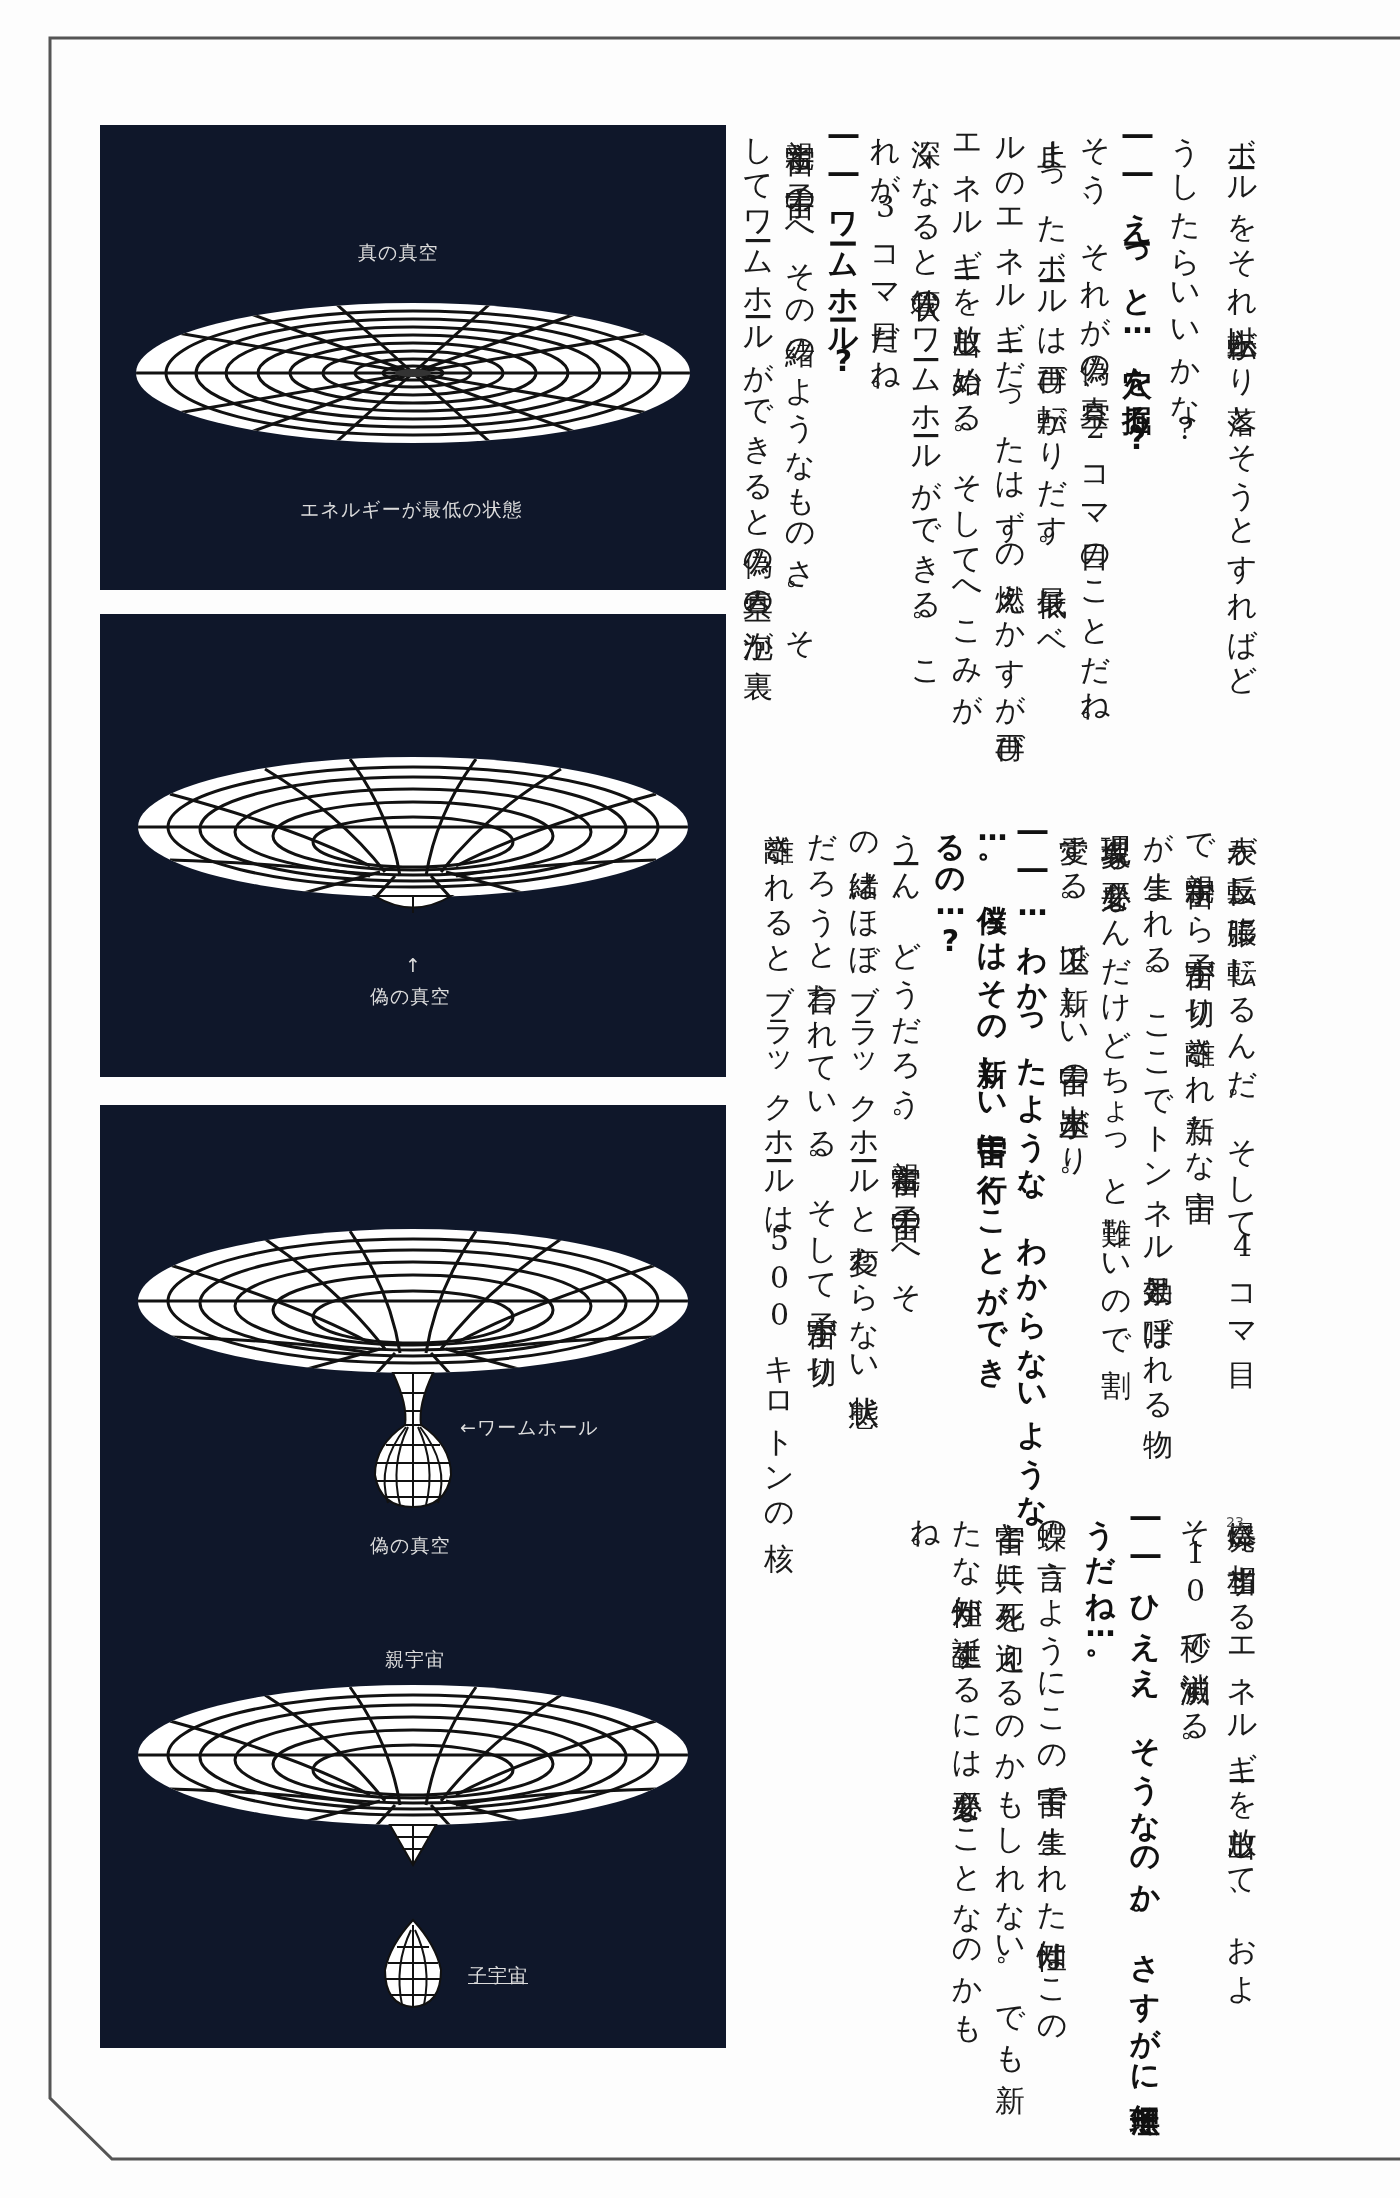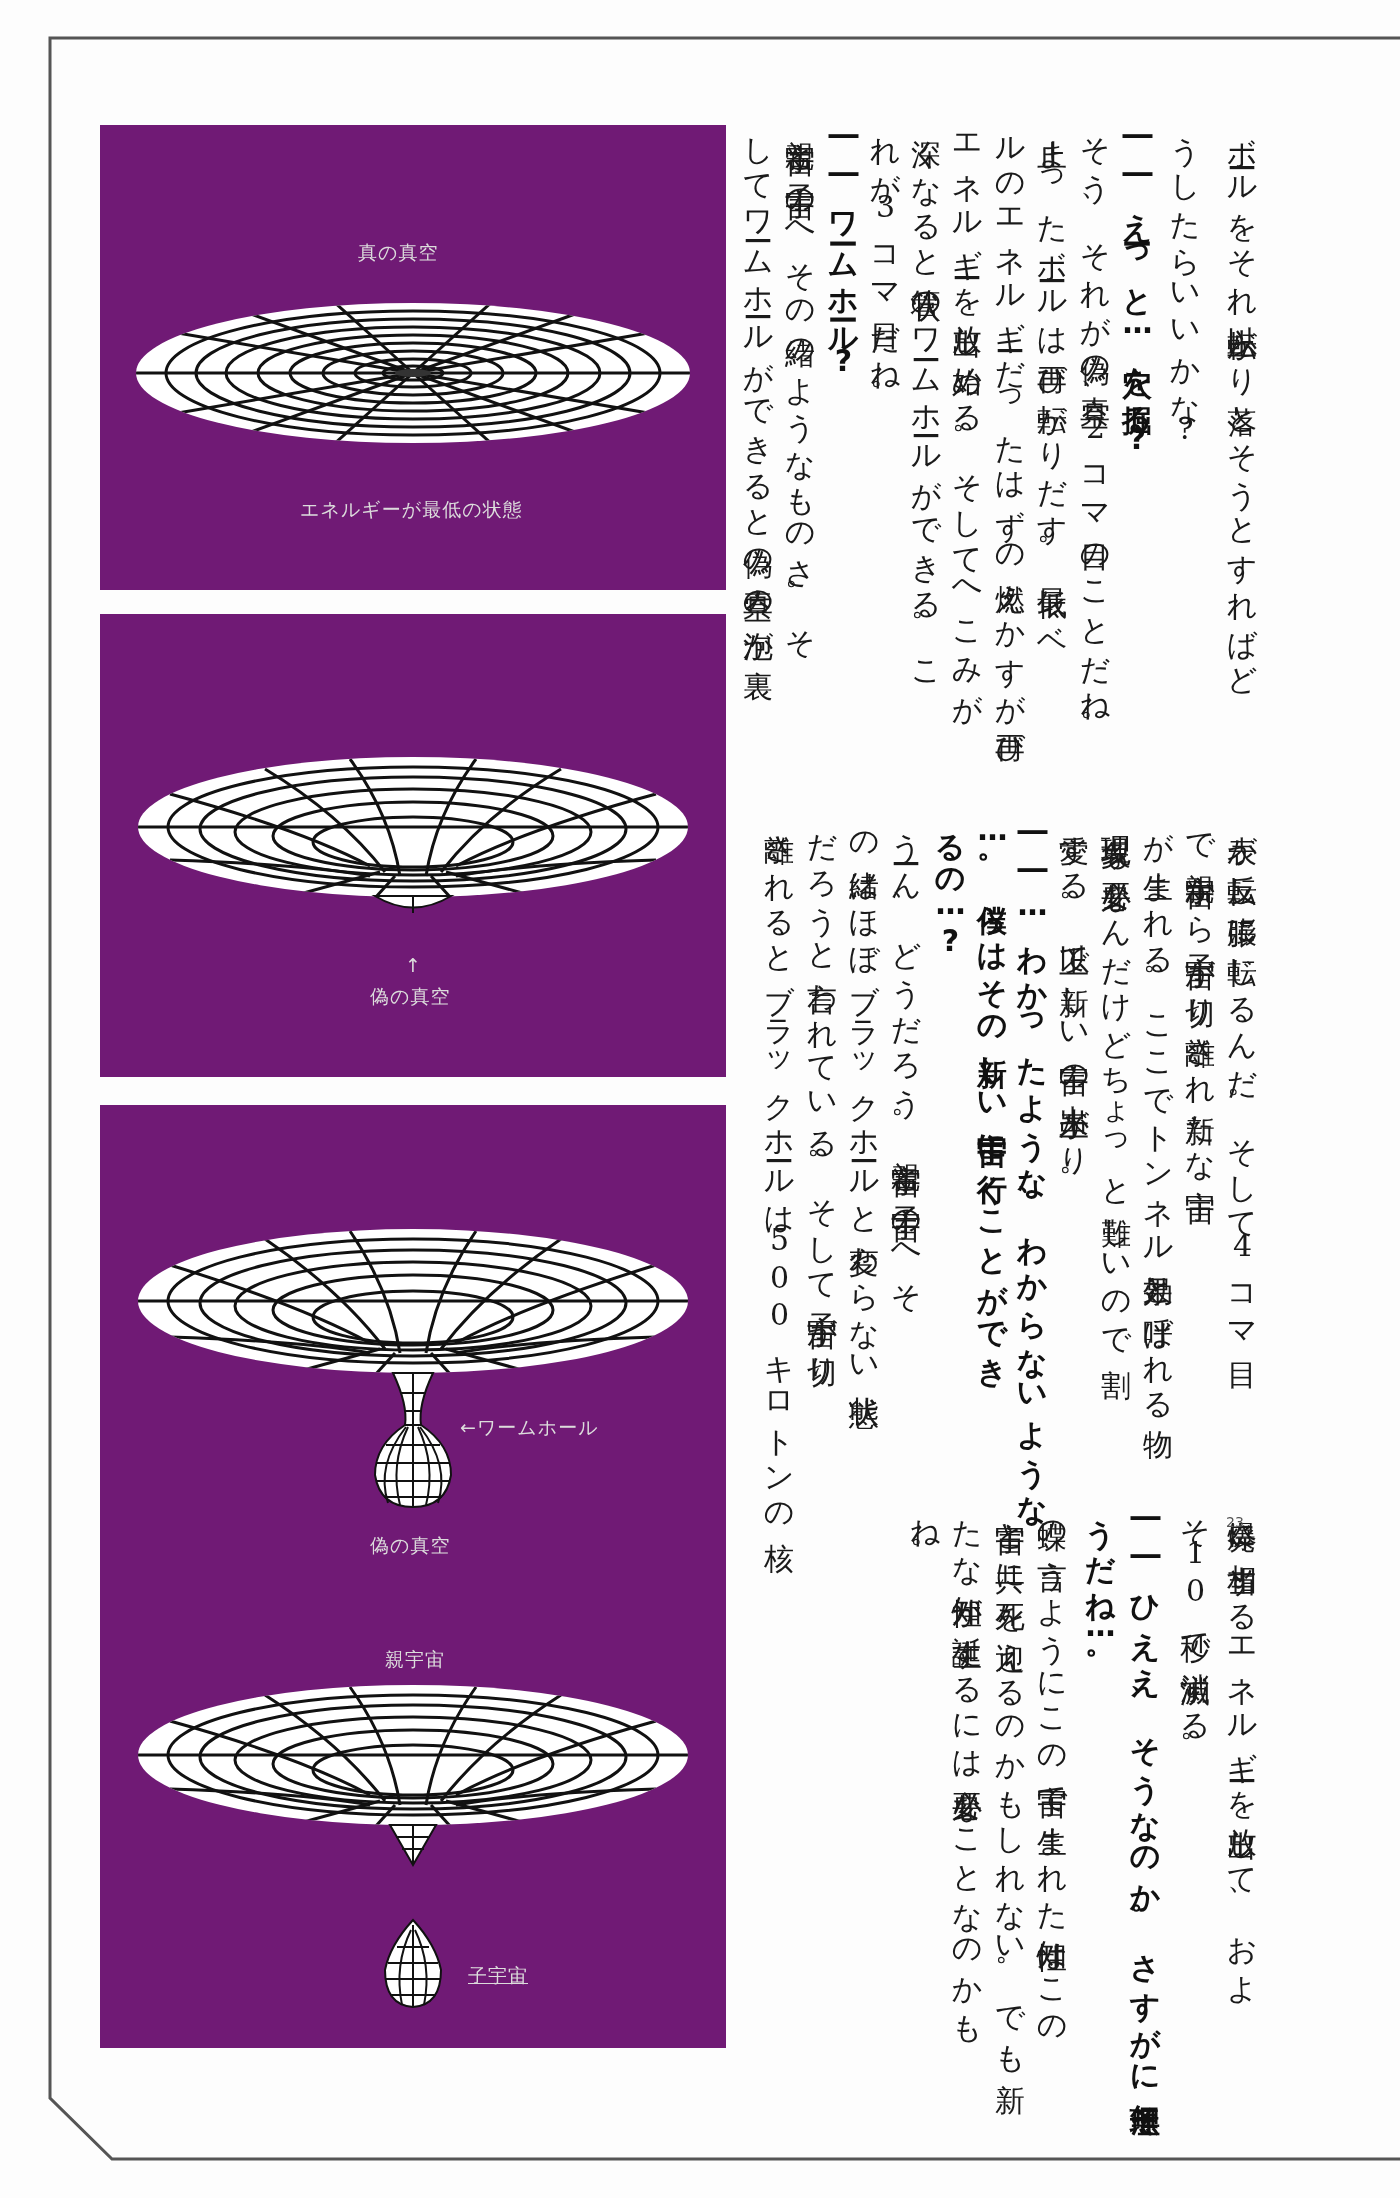--- a/index.html
+++ b/index.html
@@ -3,21 +3,21 @@
   <meta charset="utf-8">
   <style>
     html, body { margin: 0; padding: 0; }
     body {
       width: 1400px; height: 2198px; position: relative; overflow: hidden;
       background: #fdfdfd;
       font-family: "DejaVu Serif", "Liberation Serif", serif;
     }
     .frame { position: absolute; left: 0; top: 0; width: 1400px; height: 2198px; }
     .panel {
-      position: absolute; left: 100px; width: 626px; background: #701a75;
+      position: absolute; left: 100px; width: 626px; background: #0f172a;
       overflow: hidden;
     }
     .panel svg { position: absolute; left: 0; top: 0; }
     .plabel {
       position: absolute; color: #dcdcdc; font-size: 19px;
       font-family: "DejaVu Sans", "Liberation Sans", sans-serif;
       white-space: nowrap; letter-spacing: 1px;
     }
     .col {
       position: absolute; writing-mode: vertical-rl; text-orientation: upright;

